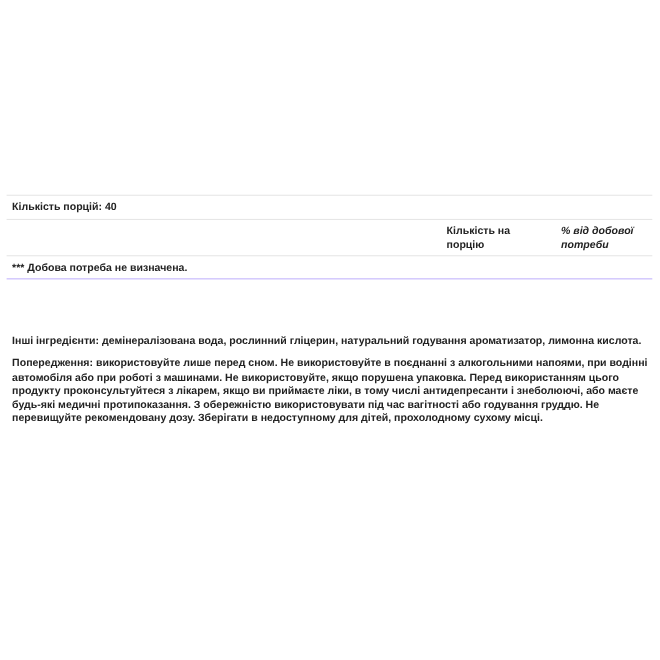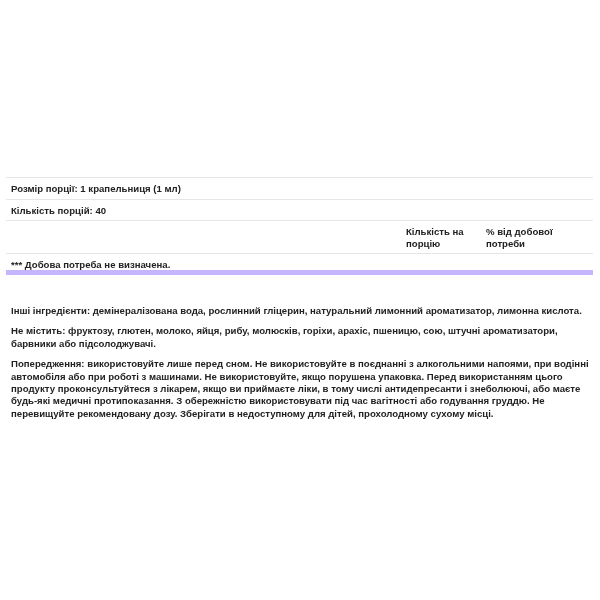--- a/index.html
+++ b/index.html
@@ -37,33 +37,34 @@
     height: 33px;
   }
   .row.nutrient {
     height: 21px;
     line-height: 20px;
   }
   .row.footnote {
     height: 22px;
     line-height: 21px;
     padding-left: 5px;
-    border-bottom: 5px solid #c4b5fd;
+    border-bottom: 1px solid #c4b5fd;
   }
   .cell-name {
     position: absolute;
     left: 5px;
   }
   .cell-amount {
     position: absolute;
     left: 400px;
   }
   .cell-dv {
     position: absolute;
-    left: 480px;
+    left: 504px;
+    font-style: italic;
   }
   .row.header .cell-amount,
   .row.header .cell-dv {
     top: 5px;
     line-height: 12px;
     width: 80px;
   }
   .paragraphs {
     position: absolute;
     left: 11px;
@@ -73,31 +74,27 @@
   .para {
     margin: 0 0 8px 0;
     line-height: 12.4px;
   }
 </style>
 </head>
 <body>
 
 <div class="table">
   <div class="row single">
-    <span>Розмір порції: 1 крапельниця (1 мл)</span>
-  </div>
-  <div class="row single">
     <span>Кількість порцій: 40</span>
   </div>
   <div class="row header">
     <span class="cell-amount">Кількість на порцію</span>
     <span class="cell-dv">% від добової потреби</span>
   </div>
   <div class="row footnote">
     <span>*** Добова потреба не визначена.</span>
   </div>
 </div>
 
 <div class="paragraphs">
-  <p class="para">Інші інгредієнти: демінералізована вода, рослинний гліцерин, натуральний лимонний ароматизатор, лимонна кислота.</p>
-  <p class="para">Не містить: фруктозу, глютен, молоко, яйця, рибу, молюсків, горіхи, арахіс, пшеницю, сою, штучні ароматизатори, барвники або підсолоджувачі.</p>
+  <p class="para">Інші інгредієнти: демінералізована вода, рослинний гліцерин, натуральний годування ароматизатор, лимонна кислота.</p>
   <p class="para">Попередження: використовуйте лише перед сном. Не використовуйте в поєднанні з алкогольними напоями, при водінні автомобіля або при роботі з машинами. Не використовуйте, якщо порушена упаковка. Перед використанням цього продукту проконсультуйтеся з лікарем, якщо ви приймаєте ліки, в тому числі антидепресанти і знеболюючі, або маєте будь-які медичні протипоказання. З обережністю використовувати під час вагітності або годування груддю. Не перевищуйте рекомендовану дозу. Зберігати в недоступному для дітей, прохолодному сухому місці.</p>
 </div>
 
 </body></html>

